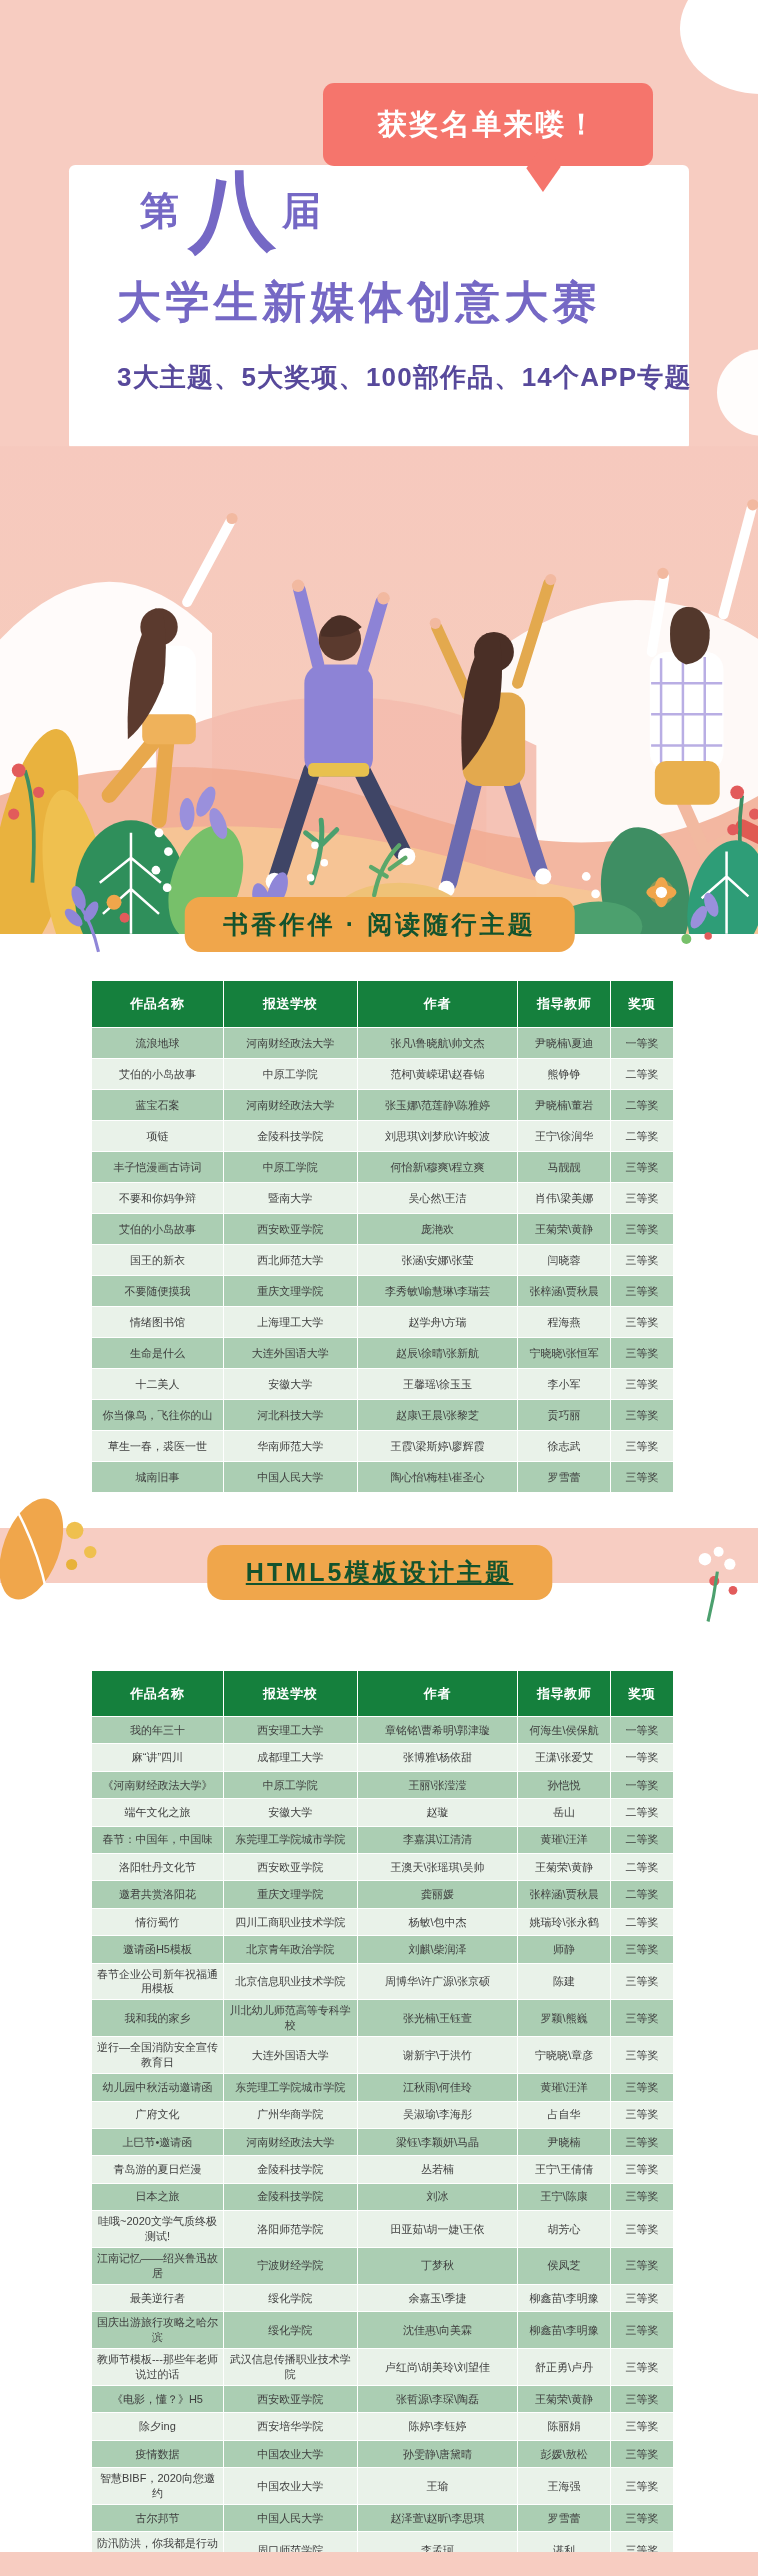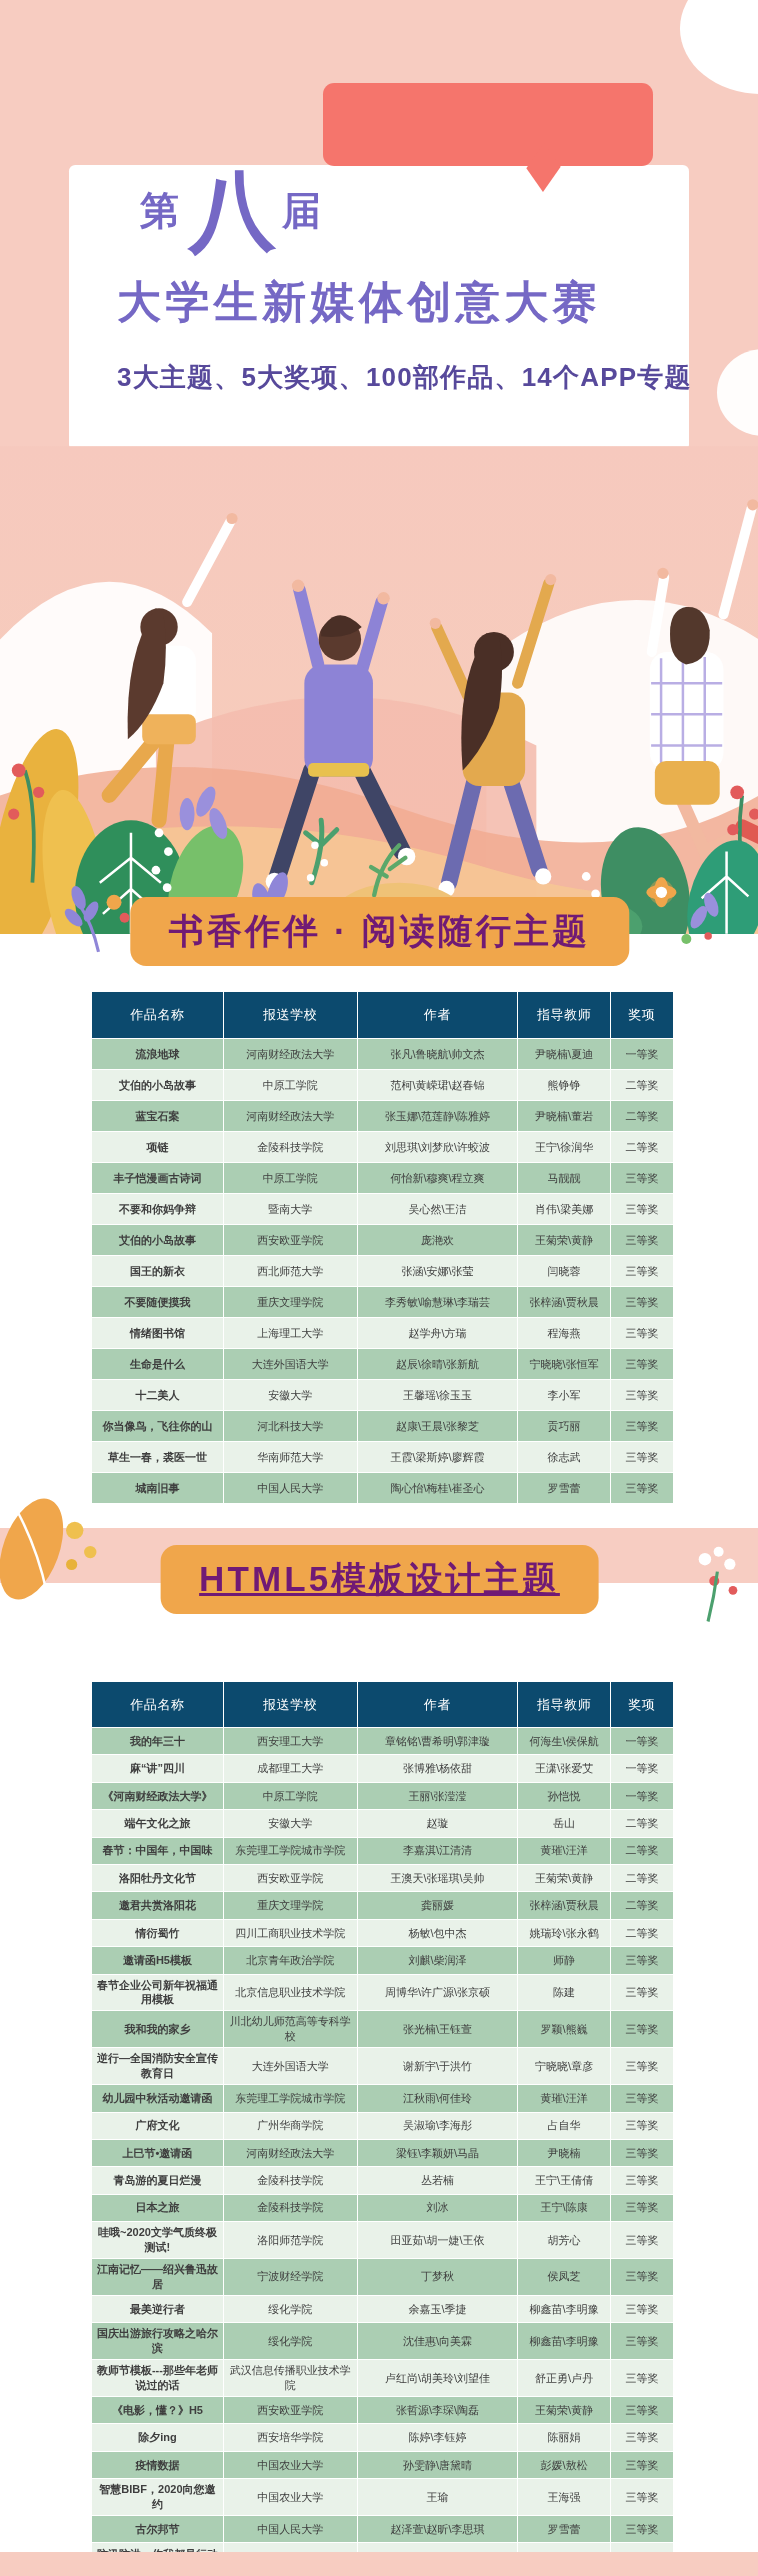--- a/index.html
+++ b/index.html
@@ -37,40 +37,40 @@
   }
   .sub-title{
     position:absolute;left:117px;top:360px;width:549px;color:#57499B;
     font-size:26px;font-weight:bold;letter-spacing:1.2px;white-space:nowrap;
   }
   
   .illus{position:absolute;left:0;top:446px;width:759px;height:488px;}
   
   .pill{
     position:absolute;left:50%;transform:translateX(-50%);
-    background:#F0A64B;border-radius:16px;color:#701a75;font-weight:bold;
-    font-size:35px;letter-spacing:3.1px;padding:11.2px 39px;white-space:nowrap;z-index:5;
+    background:#F0A64B;border-radius:16px;color:#14532d;font-weight:bold;
+    font-size:25px;letter-spacing:3.1px;padding:11.2px 39px;white-space:nowrap;z-index:5;
   }
   .pill.p1{top:897px;}
   .pill.p2{top:1545px;text-decoration:underline;}
   .pink-band{position:absolute;left:0;top:1528px;width:759px;height:55px;background:#F7CDC2;}
   .deco{position:absolute;z-index:4;}
   
   .gtable{position:absolute;left:92px;width:581px;display:flex;flex-direction:column;}
   .gtable.t1{top:981px;}
   .gtable.t2{top:1671px;}
   .t-row{display:flex;width:100%;}
   .t-cell{
     display:flex;align-items:center;justify-content:center;text-align:center;
     border-right:1.9px solid #ffffff;border-bottom:1.9px solid #ffffff;
     font-size:11px;color:#3E3E3E;line-height:1.35;padding:3.1px 3.7px;box-sizing:border-box;
   }
   .t-cell.c4{border-right:none;}
-  .c0{width:22.7%;font-weight:bold;} .c1{width:23%;} .c2{width:27.7%;} .c3{width:15.9%;} .c4{width:10.7%;}
-  .t-head .t-cell{background:#0c4a6e;color:#ffffff;font-size:13px;font-weight:normal;letter-spacing:0.6px;margin-top:11px;}
+  .c0{width:22.7%;} .c1{width:23%;} .c2{width:27.7%;} .c3{width:15.9%;} .c4{width:10.7%;}
+  .t-head .t-cell{background:#15803d;color:#ffffff;font-size:13px;font-weight:bold;letter-spacing:0.6px;}
   .t1 .t-head .t-cell{min-height:47px;}
   .t2 .t-head .t-cell{min-height:46px;}
   .t1 .t-row:not(.t-head) .t-cell{min-height:31px;}
   .t2 .t-row:not(.t-head) .t-cell{min-height:27.4px;}
   .t-row:nth-child(even):not(.t-head) .t-cell{background:#ABCEB3;}
   .t-row:nth-child(odd):not(.t-head) .t-cell{background:#E9F2E9;}
   
   .footer-band{position:absolute;left:0;top:2552px;width:759px;height:24px;background:#F7CCC1;}
 </style>
 </head>
@@ -79,20 +79,21 @@
 <div class="hero-bg"></div>
 <div class="cloud c1"></div>
 <div class="cloud c2"></div>
 <div class="cloud c3"></div>
 <div class="cloud c4"></div>
 
 <div class="hero-card"></div>
 
 <div class="bubble">
   <div class="tail"></div>
+  <span class="bubble-text">获奖名单来喽！</span>
 </div>
 
 <div class="edition">
   <span class="small">第</span>
   <span class="big">八</span>
   <span class="small">届</span>
 </div>
 <div class="main-title">大学生新媒体创意大赛</div>
 <div class="sub-title">3大主题、5大奖项、100部作品、14个APP专题</div>
 

